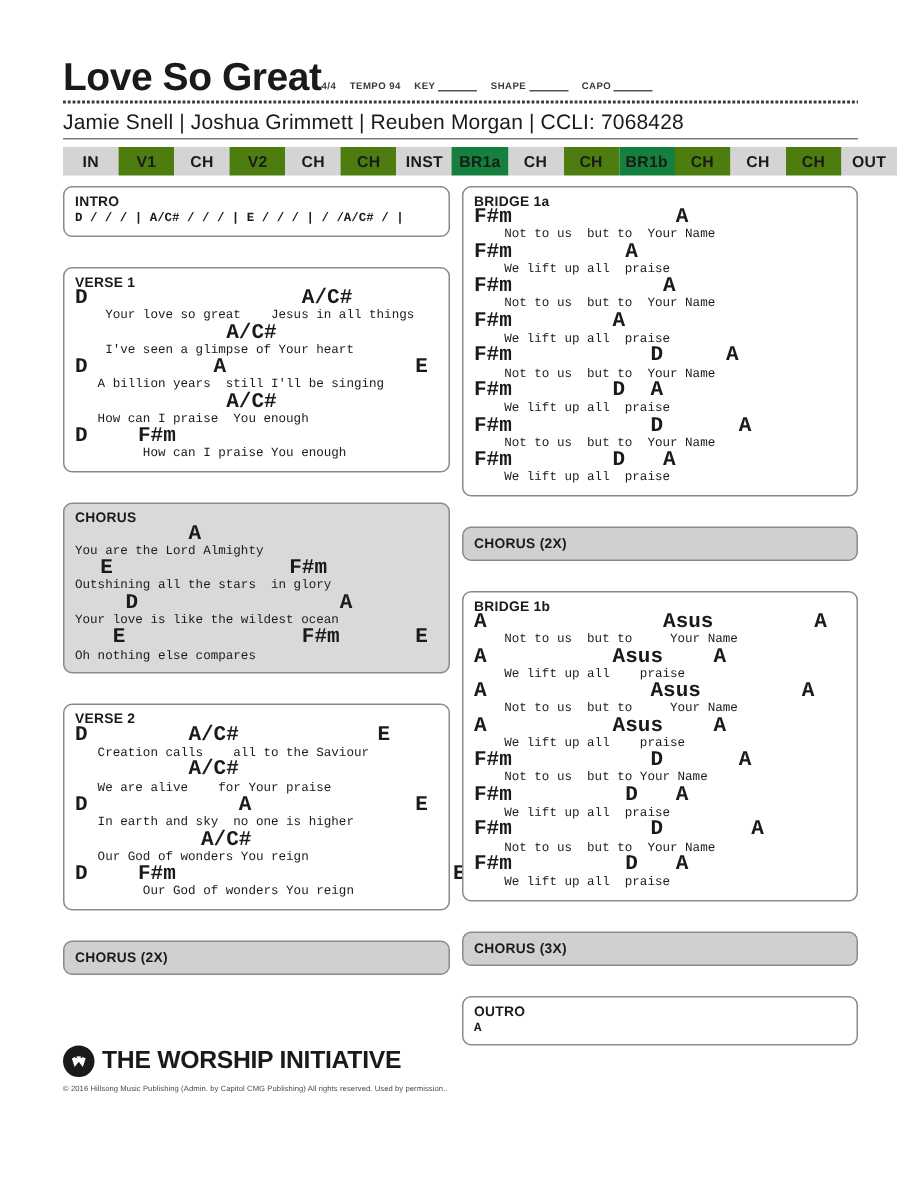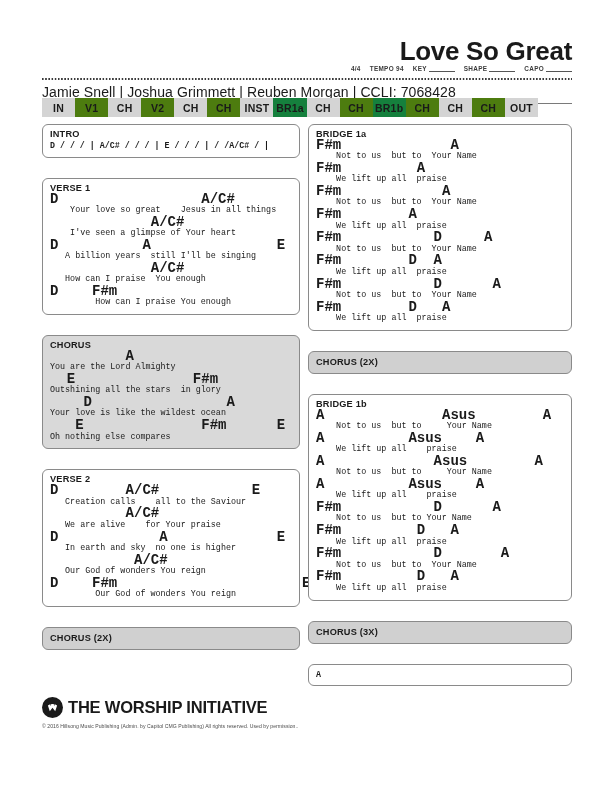--- a/index.html
+++ b/index.html
@@ -26,21 +26,20 @@
   .header {
     position: absolute;
     left: 42px;
     top: 38px;
     width: 530px;
   }
   .title-row {
     display: flex;
     align-items: flex-end;
     justify-content: flex-start;
-    flex-direction: column;
   }
   .song-title {
     font-size: 26px;
     font-weight: bold;
     letter-spacing: -0.3px;
     line-height: 1;
     color: #1a1a1a;
     white-space: nowrap;
   }
   .meta {
@@ -84,21 +83,21 @@
     margin-top: 3px;
     border-top: 1px solid #7a7a7a;
     width: 100%;
   }
 
   
   .structure {
     position: absolute;
     left: 42px;
     top: 98px;
-    width: 496px;
+    width: 556px;
     display: flex;
     height: 19px;
   }
   .struct-cell {
     flex: 1 1 0;
     display: flex;
     align-items: center;
     justify-content: center;
     font-size: 10.5px;
     font-weight: bold;
@@ -301,20 +300,21 @@
     <div class="box">
       <div class="section-label">BRIDGE 1b</div>
       <div class="lines"><div class="row chords">A              Asus        A</div><div class="row lyrics">    Not to us  but to     Your Name</div><div class="row chords">A          Asus    A</div><div class="row lyrics">    We lift up all    praise</div><div class="row chords">A             Asus        A</div><div class="row lyrics">    Not to us  but to     Your Name</div><div class="row chords">A          Asus    A</div><div class="row lyrics">    We lift up all    praise</div><div class="row chords">F#m           D      A</div><div class="row lyrics">    Not to us  but to Your Name</div><div class="row chords">F#m         D   A</div><div class="row lyrics">    We lift up all  praise</div><div class="row chords">F#m           D       A</div><div class="row lyrics">    Not to us  but to  Your Name</div><div class="row chords">F#m         D   A</div><div class="row lyrics">    We lift up all  praise</div></div>
     </div>
 
     <div class="box bar">
       <div class="section-label">CHORUS (3X)</div>
     </div>
 
     <div class="box">
+      <div class="section-label">OUTRO</div>
       <div class="plainline">A</div>
     </div>
 
   </div>
 
   <div class="footer">
     <div class="brand">
       <span class="brand-mark">
         <svg width="13" height="13" viewBox="0 0 24 24" aria-hidden="true">
           <path d="M3.5 8.5 L7 19 L12 12.5 L17 19 L20.5 8.5 Q12 3 3.5 8.5 Z" fill="#ffffff"></path>

